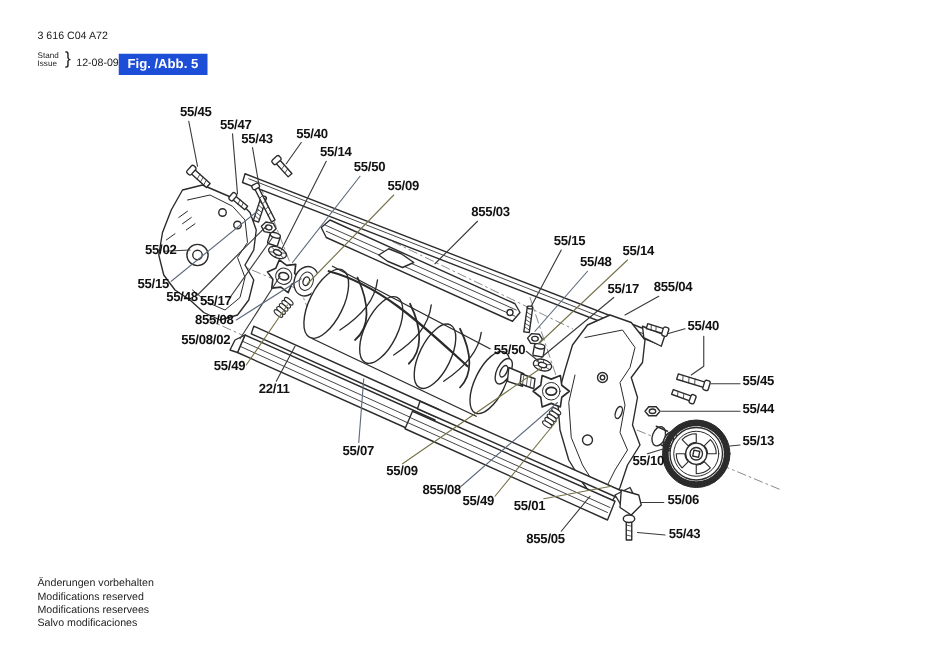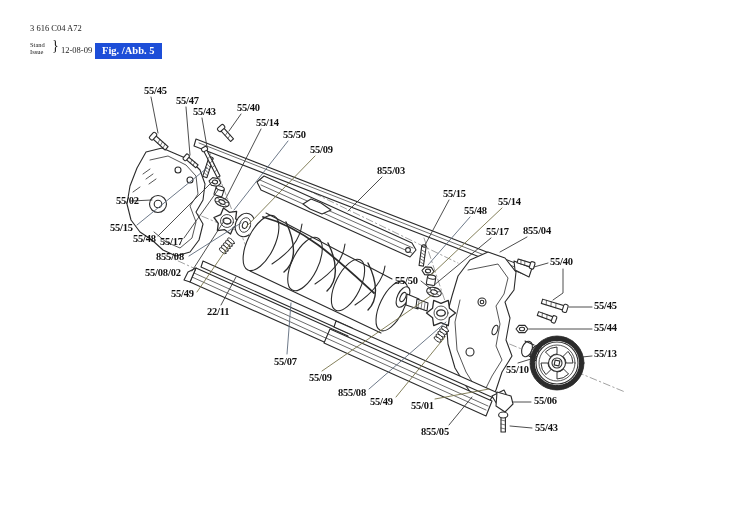--- a/index.html
+++ b/index.html
@@ -1,17 +1,17 @@
 <!DOCTYPE html>
 <html><head>
 <meta charset="utf-8">
 <style>
   html,body{margin:0;padding:0;background:#fff;}
   .stage{position:relative;width:750px;height:530px;background:#fff;overflow:hidden;
-         font-family:Liberation Serif, serif;color:#111;}
+         font-family:Liberation Sans, sans-serif;color:#111;}
   .callout{position:absolute;font-size:10.5px;font-weight:bold;color:#111;white-space:nowrap;
            letter-spacing:-0.2px;line-height:11px;}
   .hdr-pn{position:absolute;left:30px;top:23px;font-size:8.5px;color:#222;}
   .hdr-stand{position:absolute;left:30px;top:41px;font-size:6.5px;line-height:7px;color:#222;}
   .hdr-brace{position:absolute;left:52px;top:38px;font-size:14px;color:#222;font-weight:normal;}
   .hdr-date{position:absolute;left:61px;top:45px;font-size:8.5px;color:#222;}
   .fig-box{position:absolute;left:95px;top:43px;background:#1d4ed8;color:#fff;font-size:10.5px;
            font-weight:bold;padding:2px 7px 3px 7px;}
   .footer{position:absolute;left:30px;top:461px;font-size:8.5px;line-height:10.5px;color:#222;}
   svg{position:absolute;left:0;top:0;}
@@ -398,13 +398,19 @@
   <div class="callout" style="left:506px;top:364px">55/10</div>
   <div class="callout" style="left:274px;top:356px">55/07</div>
   <div class="callout" style="left:309px;top:372px">55/09</div>
   <div class="callout" style="left:338px;top:387px">855/08</div>
   <div class="callout" style="left:370px;top:396px">55/49</div>
   <div class="callout" style="left:411px;top:400px">55/01</div>
   <div class="callout" style="left:421px;top:426px">855/05</div>
   <div class="callout" style="left:534px;top:395px">55/06</div>
   <div class="callout" style="left:535px;top:422px">55/43</div>
 
+  <div class="footer">
+    <div>Änderungen vorbehalten</div>
+    <div>Modifications reserved</div>
+    <div>Modifications reservees</div>
+    <div>Salvo modificaciones</div>
+  </div>
 </div>
 
 </body></html>

